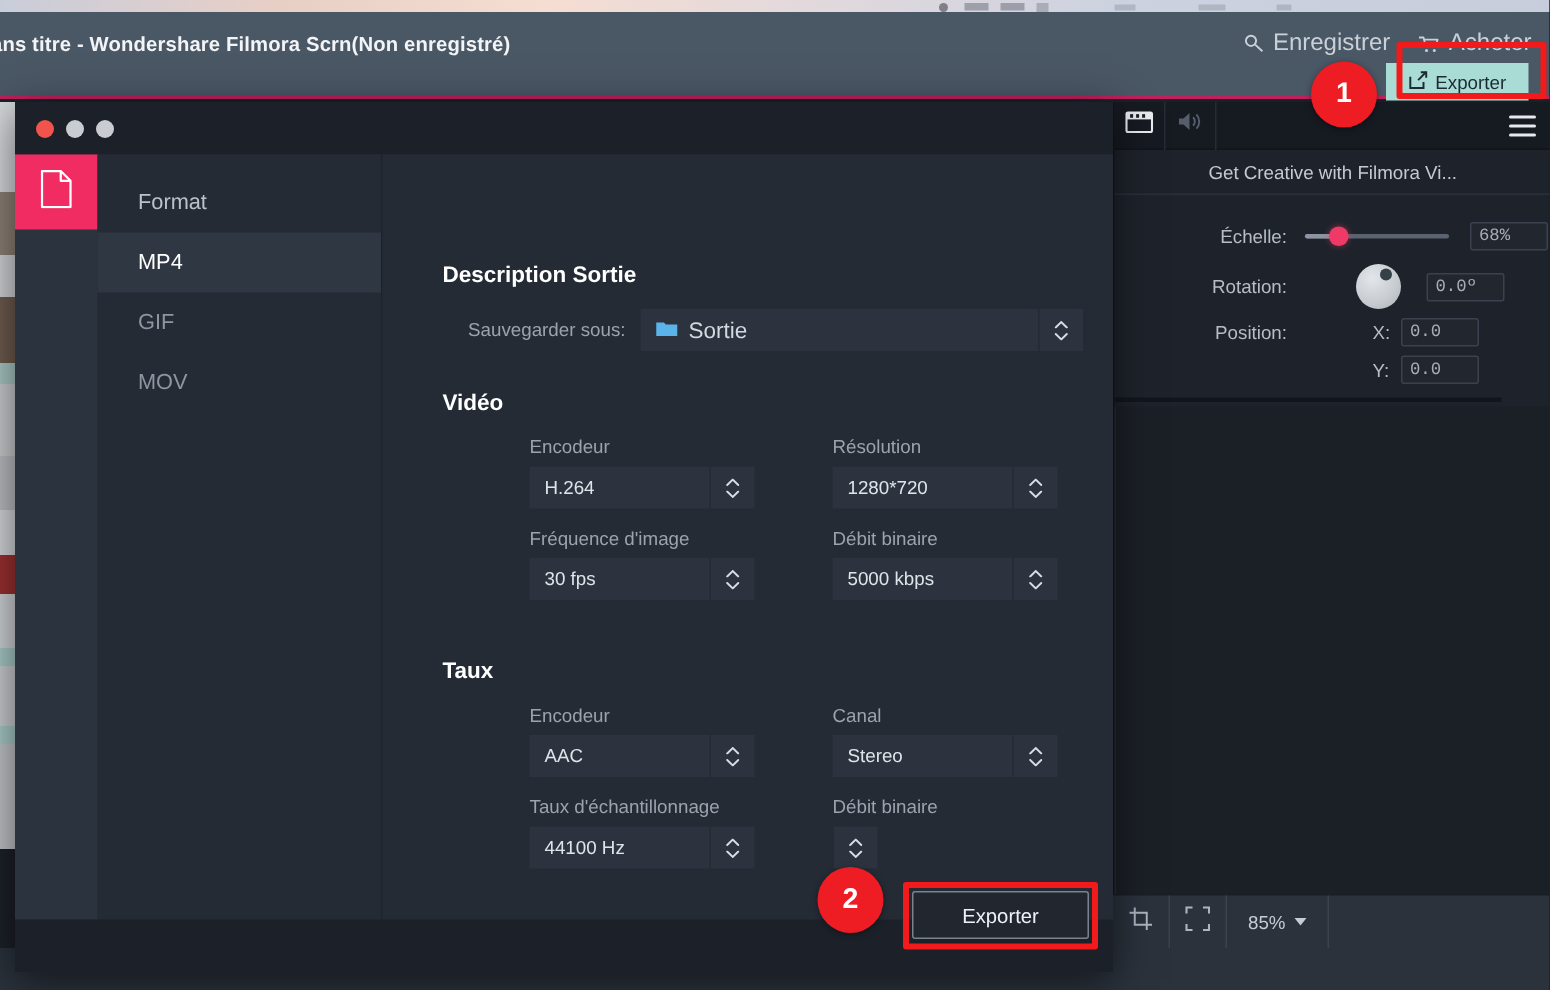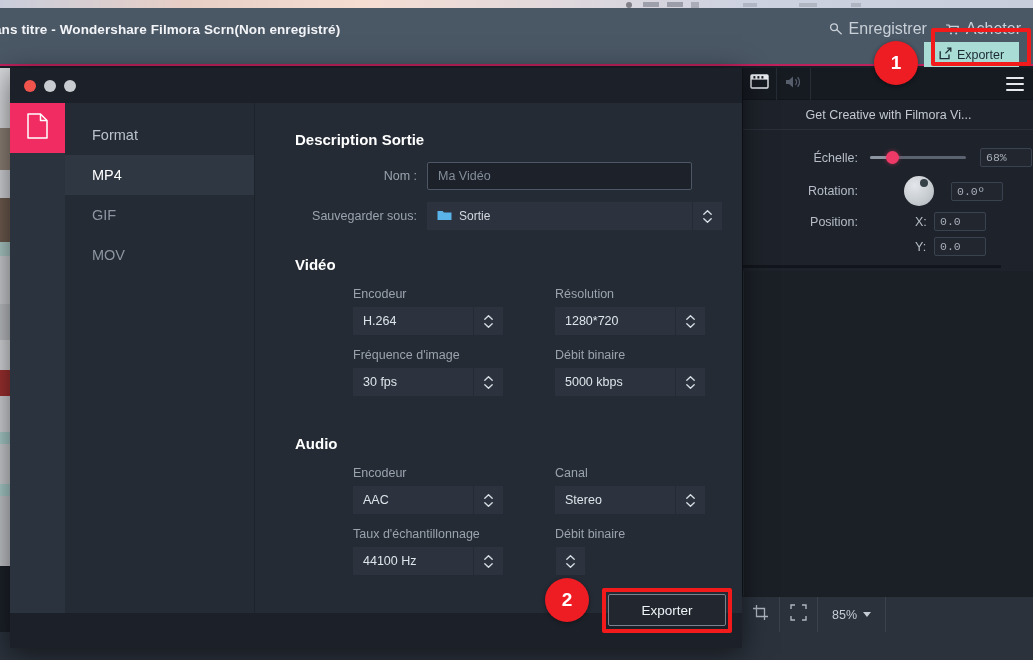--- a/index.html
+++ b/index.html
@@ -177,38 +177,38 @@
     font-size: 14.5px; color: #8c95a1;
   }
   .side-item.header { color: #b9c1cb; }
   .side-item.active { background: #2f3742; color: #ffffff; }
 
   .dlg-content {
     position: absolute; left: 245px; top: 35px; width: 487px; height: 510px;
     background: #242b35;
     padding: 28px 0 0 40px;
   }
-  .sec-title { color: #ffffff; font-size: 15px; font-weight: bold; margin-bottom: 14px; }
+  .sec-title { color: #ffffff; font-size: 15px; font-weight: bold; margin-bottom: 14px; margin-top: 44px; }
   .sec-title.mt { margin-top: 26px; }
 
   .form-row { display: flex; align-items: center; margin-bottom: 12px; }
   .form-row .lbl {
     width: 132px; text-align: right; padding-right: 10px;
     color: #9aa3ae; font-size: 12.5px;
   }
   .txt-input {
     width: 265px; height: 28px; background: #1d222a;
     border: 1px solid #4e5765; border-radius: 2px;
     color: #848d99; font-size: 12.5px;
     display: flex; align-items: center; padding-left: 10px;
   }
   .folder-select {
     width: 265px; height: 28px; background: #2c333e;
     display: flex; align-items: center; padding-left: 10px; gap: 7px;
-    color: #d4d9e0; font-size: 12px;
+    color: #d4d9e0; font-size: 15px;
   }
   .stepper {
     width: 29px; height: 28px; background: #2c333e;
     display: flex; flex-direction: column; align-items: center; justify-content: center;
     gap: 3px; margin-left: 1px;
   }
   .chev { width: 9px; height: 5px; }
   .chev svg { display: block; }
 
   .grid2 { display: flex; gap: 22px; padding-left: 58px; }
@@ -441,24 +441,20 @@
       <div class="side-item header">Format</div>
       <div class="side-item active">MP4</div>
       <div class="side-item">GIF</div>
       <div class="side-item">MOV</div>
     </div>
 
     <div class="dlg-content">
 
       <div class="sec-title">Description Sortie</div>
 
-      <div class="form-row">
-        <div class="lbl">Nom :</div>
-        <div class="txt-input" placeholder="Ma Vidéo">Ma Vidéo</div>
-      </div>
 
       <div class="form-row">
         <div class="lbl">Sauvegarder sous:</div>
         <div class="folder-select">
           <span>
             <svg width="15" height="12" viewBox="0 0 15 12">
               <path d="M0.5 2 H5.6 L6.9 3.4 H14.5 V11 H0.5 Z" fill="#5ab4ea"></path>
             </svg>
           </span>
           <span>Sortie</span>
@@ -548,21 +544,21 @@
               <span class="chev">
                   <svg width="9" height="5" viewBox="0 0 9 5">
                     <path d="M0.8 0.7 L4.5 4.3 L8.2 0.7" fill="none" stroke="#d8dde4" stroke-width="1.3" stroke-linecap="round"></path>
                   </svg>
                 </span>
             </div>
           </div>
         </div>
       </div>
 
-      <div class="sec-title mt">Audio</div>
+      <div class="sec-title mt">Taux</div>
       <div class="grid2">
         <div class="fld">
           <div class="fld-label">Encodeur</div>
           <div class="fld-control">
             <div class="fld-value">AAC</div>
             <div class="stepper">
               <span class="chev">
                   <svg width="9" height="5" viewBox="0 0 9 5">
                     <path d="M0.8 4.3 L4.5 0.7 L8.2 4.3" fill="none" stroke="#d8dde4" stroke-width="1.3" stroke-linecap="round"></path>
                   </svg>

